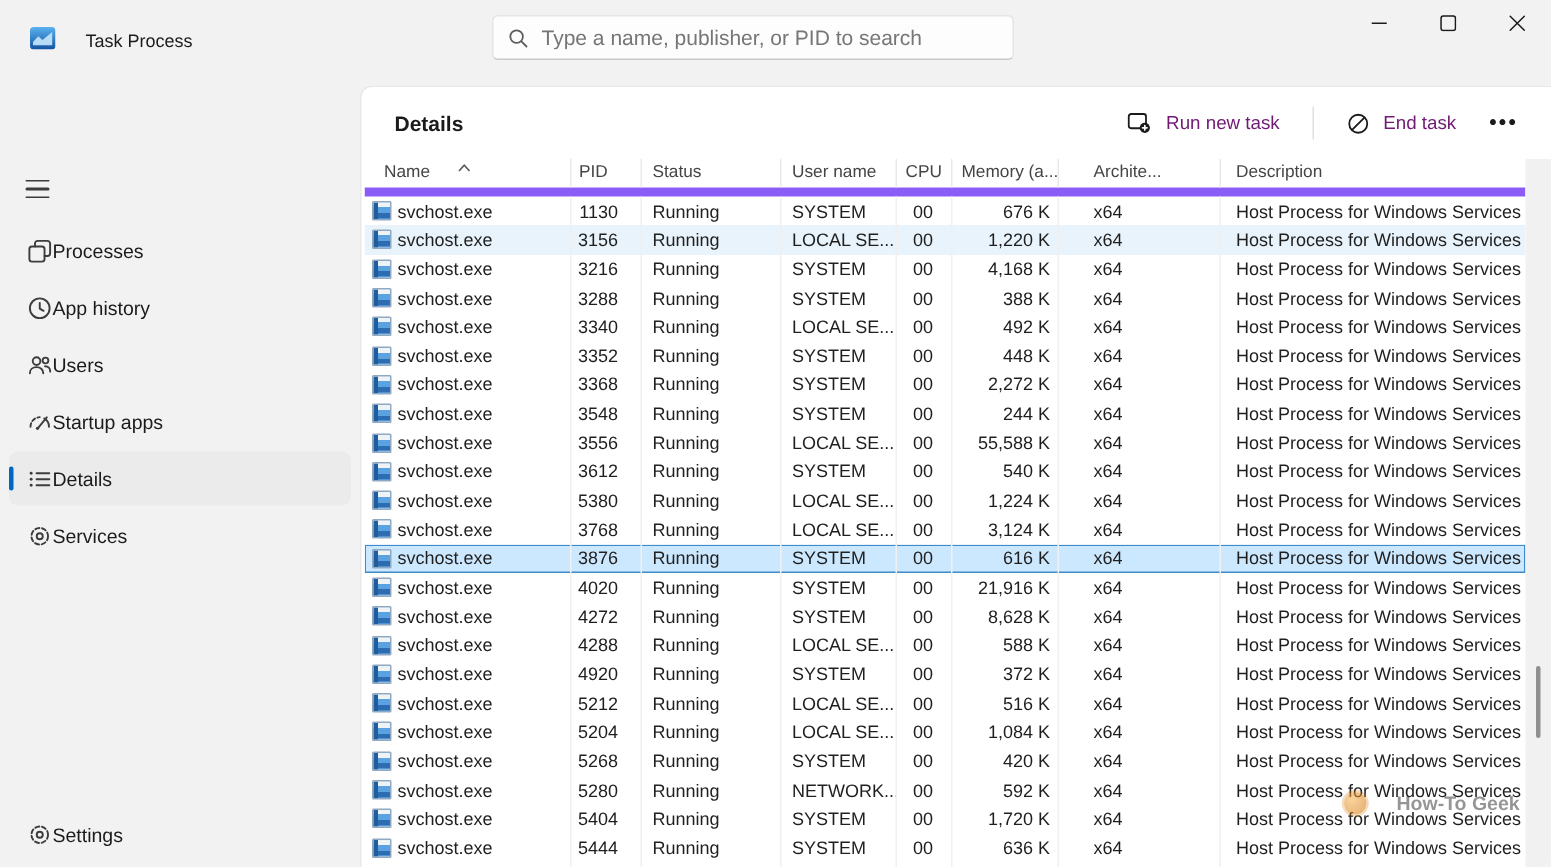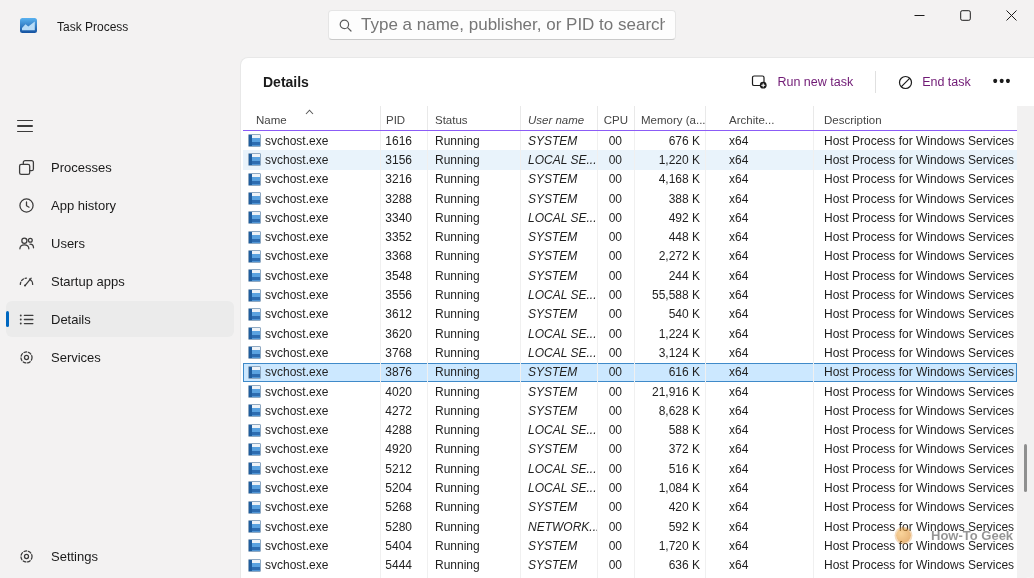--- a/index.html
+++ b/index.html
@@ -16,33 +16,33 @@
   .titlebar { position:absolute; left:0; top:0; width:100%; height:50px; }
   .app-icon { position:absolute; left:20px; top:18px; width:17px; height:15px; }
   .app-title { position:absolute; left:57px; top:20px; font-size:12px; color:#1b1b1b; }
   .searchbox {
     position:absolute; left:328px; top:10px; width:348px; height:30px;
     background:#fdfdfd; border:1px solid #e5e5e5; border-bottom:1px solid #c9c9c9;
     border-radius:4px; display:flex; align-items:center; padding:0 10px; gap:9px;
   }
   .searchbox input {
     border:none; outline:none; background:transparent; flex:1;
-    font-family:"Liberation Sans", sans-serif; font-size:17px; color:#1b1b1b;
+    font-family:"Liberation Sans", sans-serif; font-size:14px; color:#1b1b1b;
   }
   .searchbox input::placeholder { color:#767676; }
   .caption-buttons { position:absolute; right:0; top:0; display:flex; }
   .caption-btn { width:46px; height:31px; display:flex; align-items:center; justify-content:center; background:transparent; border:none; cursor:default; }
   
   .sidebar { position:absolute; left:0; top:50px; bottom:0; width:240px; }
   .hamburger { position:absolute; left:13px; top:62px; width:30px; height:28px; display:flex; flex-direction:column; justify-content:center; gap:4px; padding:0 4px; background:transparent; border:none; }
   .hamburger i { display:block; height:1.6px; width:16px; background:#3b3b3b; border-radius:1px; }
   .nav { position:absolute; left:0; top:47px; width:240px; }
   .nav-item {
     position:relative; margin:2px 6px; height:36px; border-radius:6px;
-    display:flex; align-items:center; gap:16px; padding-left:12px; cursor:default;
+    display:flex; align-items:center; padding-left:12px; cursor:default;
   }
   .nav-item .nav-label { font-size:13px; color:#1b1b1b; }
   .nav-item.selected { background:#ebebeb; }
   .nav-item.selected::before {
     content:""; position:absolute; left:0; top:10px; width:3px; height:16px;
     background:#0067c0; border-radius:2px;
   }
   .nav-icon { width:17px; height:17px; flex:0 0 17px; display:flex; align-items:center; justify-content:center; }
   .nav-icon svg { stroke:#3d3d3d; fill:none; stroke-width:1.2; stroke-linecap:round; stroke-linejoin:round; }
   .settings-item { position:absolute; top:486px; left:0; width:240px; }
@@ -58,38 +58,38 @@
   .tool-btn {
     display:flex; align-items:center; gap:9px; border:none; background:transparent;
     font-family:"Liberation Sans", sans-serif; font-size:12.5px; color:#701a75;
     padding:7px 10px; border-radius:4px; cursor:default;
   }
   .tool-btn svg { stroke:#1b1b1b; fill:none; stroke-width:1.2; stroke-linecap:round; }
   .toolbar-divider { width:1px; height:22px; background:#e0e0e0; margin:0 8px; }
   .more-btn { font-size:14px; letter-spacing:1.5px; font-weight:700; padding:7px 8px 10px; border:none; background:transparent; color:#1b1b1b; }
   
   .table { position:absolute; left:2px; top:48px; right:17px; bottom:0; overflow:hidden; }
-  .thead { display:flex; height:25px; border-bottom:1px solid #8b5cf6; position:relative; }
+  .thead { display:flex; height:25px; border-bottom:6px solid #8b5cf6; position:relative; }
   .th {
     font-size:11.5px; color:#454545; display:flex; align-items:flex-end; padding-bottom:4px;
     border-right:1px solid #e9e9e9; white-space:nowrap; overflow:hidden;
   }
   .sort-caret { position:absolute; left:62px; top:3px; }
   .tbody { position:relative; }
   .row { display:flex; height:19.3px; align-items:center; position:relative; }
   .row.hovered { background:#e9f3fb; }
   .row.selected { background:#cce8ff; box-shadow:inset 0 0 0 1px #3f8ac9; }
   .cell {
     font-size:12px; color:#1f1f1f; white-space:nowrap; overflow:hidden;
     border-right:1px solid #f0f0f0; height:100%; display:flex; align-items:center;
   }
   .c-name   { width:138px; padding-left:13px; }
   .c-pid    { width:47px;  padding-left:5px; }
   .c-status { width:93px;  padding-left:7px; }
-  .c-user   { width:77px;  padding-left:7px;font-style:italic; }
+  .c-user   { width:77px;  padding-left:7px; }
   .c-cpu    { width:37px;  padding-right:6px; justify-content:flex-end; }
   .c-mem    { width:71px;  padding-left:6px; }
   .c-arch   { width:92px;  padding-left:7px;margin-left:16px; }
   .c-desc   { flex:1; padding-left:10px; border-right:none; }
   .row .c-name { padding-left:5px; gap:4px; }
   .row .c-pid { justify-content:flex-end; padding-right:15px; }
   .row .c-cpu { justify-content:flex-end; padding-right:12px; }
   .row .c-mem { justify-content:flex-end; padding-right:5px; padding-left:0; }
   .exe-icon {
     width:13px; height:13px; flex:0 0 13px; border:1px solid #8fa9c2; border-radius:1px;
@@ -278,21 +278,21 @@
       <div class="th c-mem">Memory (a...</div>
       <div class="th c-arch">Archite...</div>
       <div class="th c-desc">Description</div>
     </div>
     <div class="tbody">
   <div class="row">
     <div class="cell c-name">
       <span class="exe-icon"></span>
       <span>svchost.exe</span>
     </div>
-    <div class="cell c-pid">1616</div>
+    <div class="cell c-pid">1130</div>
     <div class="cell c-status">Running</div>
     <div class="cell c-user">SYSTEM</div>
     <div class="cell c-cpu">00</div>
     <div class="cell c-mem">676 K</div>
     <div class="cell c-arch">x64</div>
     <div class="cell c-desc">Host Process for Windows Services</div>
   </div>
 
   <div class="row hovered">
     <div class="cell c-name">
@@ -418,21 +418,21 @@
     <div class="cell c-mem">540 K</div>
     <div class="cell c-arch">x64</div>
     <div class="cell c-desc">Host Process for Windows Services</div>
   </div>
 
   <div class="row">
     <div class="cell c-name">
       <span class="exe-icon"></span>
       <span>svchost.exe</span>
     </div>
-    <div class="cell c-pid">3620</div>
+    <div class="cell c-pid">5380</div>
     <div class="cell c-status">Running</div>
     <div class="cell c-user">LOCAL SE...</div>
     <div class="cell c-cpu">00</div>
     <div class="cell c-mem">1,224 K</div>
     <div class="cell c-arch">x64</div>
     <div class="cell c-desc">Host Process for Windows Services</div>
   </div>
 
   <div class="row">
     <div class="cell c-name">

